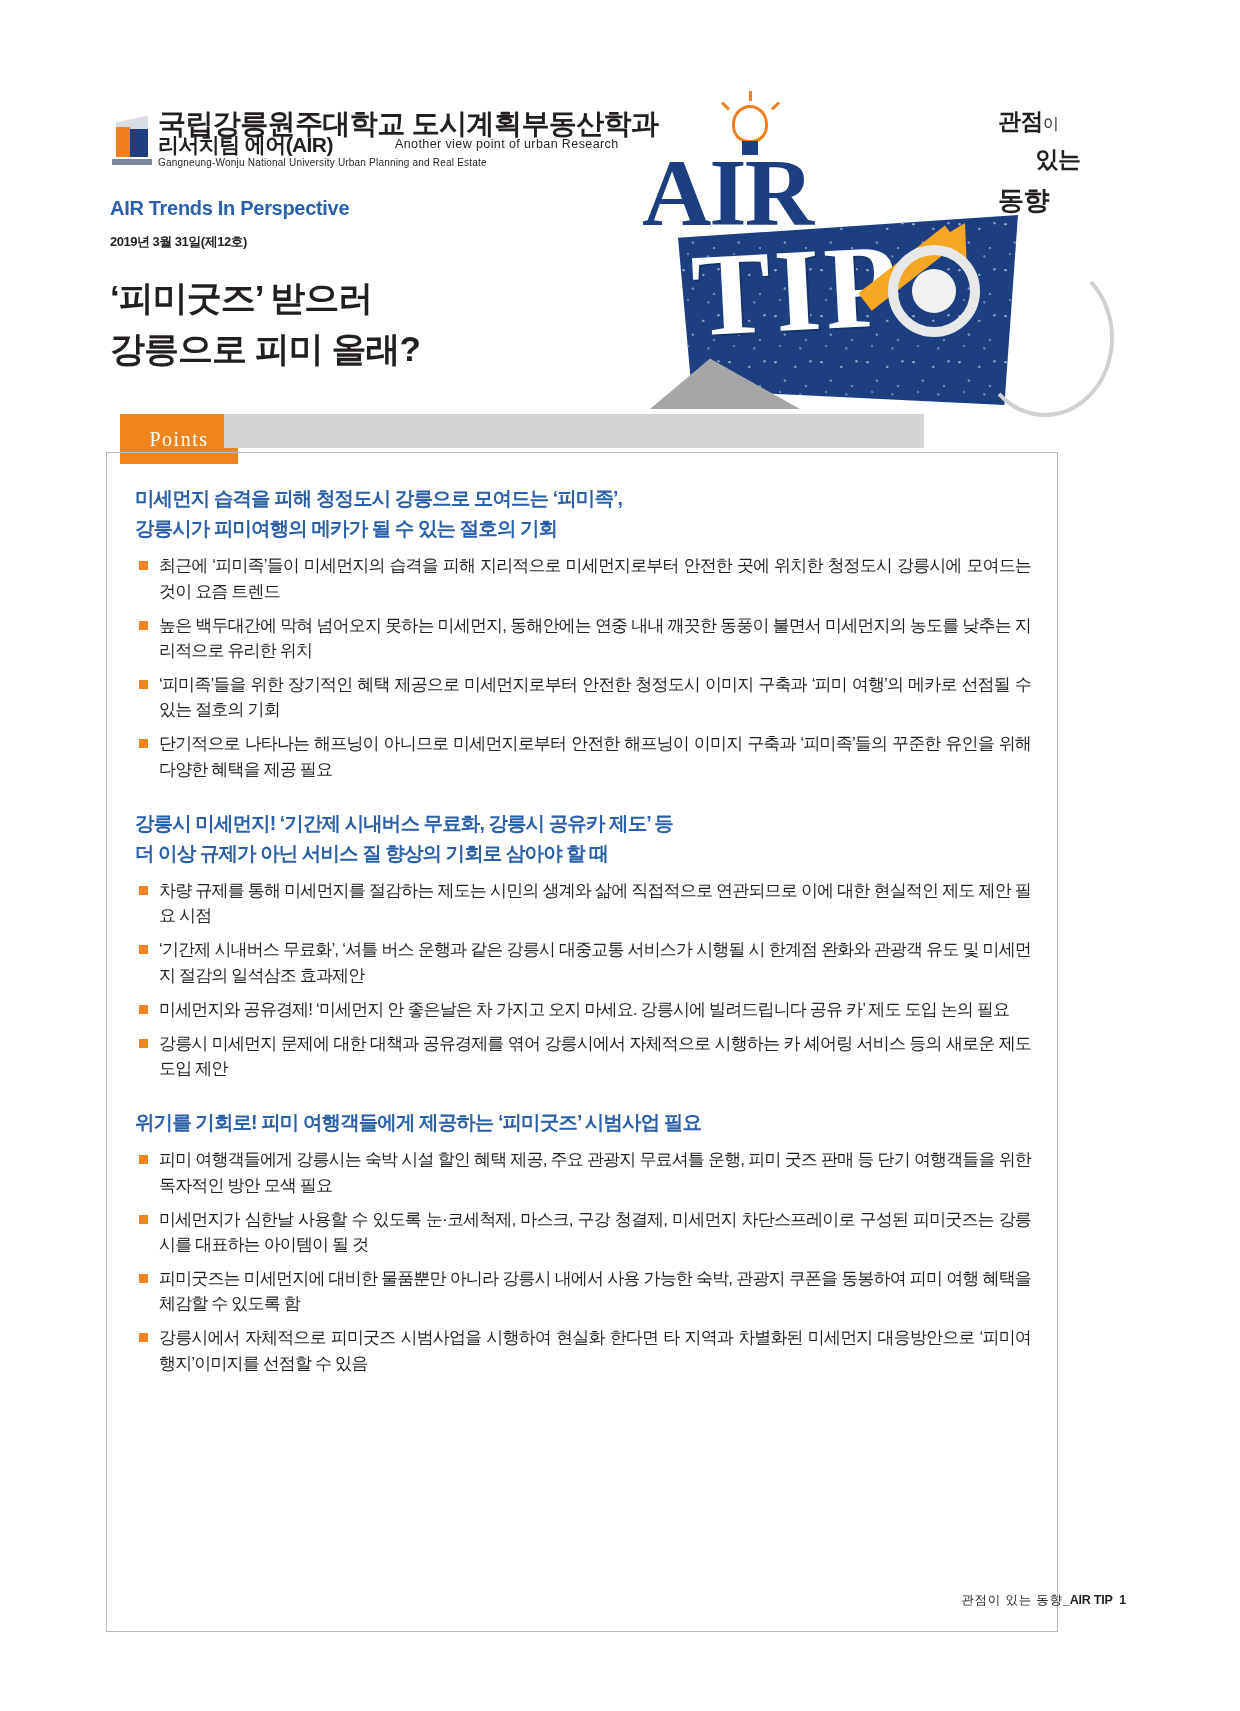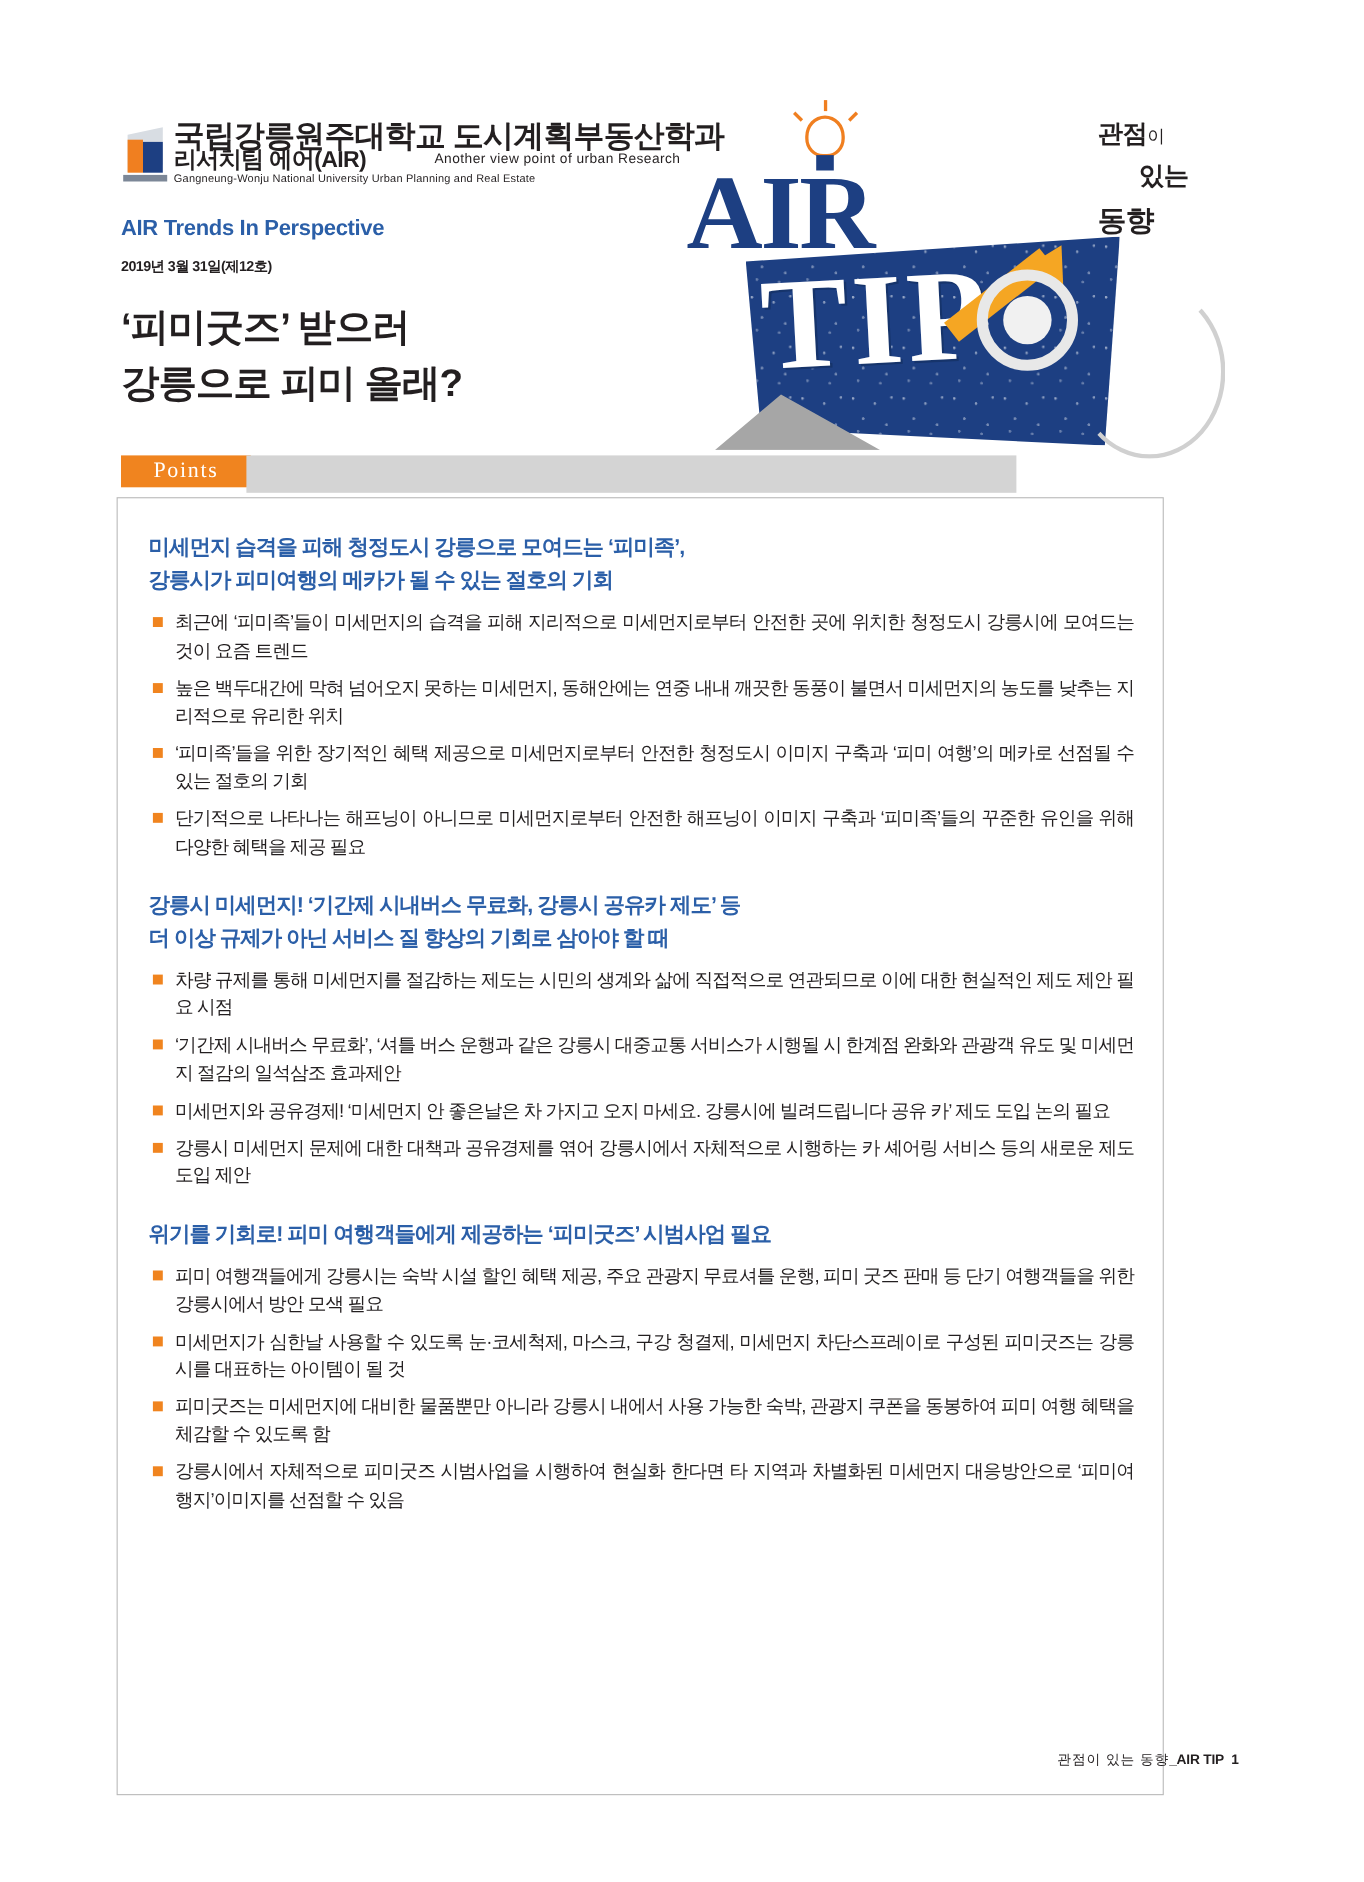--- a/index.html
+++ b/index.html
@@ -152,21 +152,21 @@
     font-size: 118px;
     font-weight: bold;
     color: #ffffff;
     letter-spacing: 4px;
     font-family: "Liberation Serif", serif;
     transform: rotate(-3deg);
     text-shadow: 2px 2px 0 #16346b;
   }
   .art .air-text {
     position: absolute;
-    left: 4px; top: 42px;
+    left: 22px; top: 42px;
     font-size: 96px;
     font-weight: bold;
     color: #1d3f82;
     letter-spacing: -2px;
     font-family: "Liberation Serif", serif;
   }
   .art .arrow {
     position: absolute;
     left: 245px; top: 140px;
     width: 0; height: 0;
@@ -262,22 +262,22 @@
   
   .points-row {
     position: absolute;
     left: 106px;
     top: 414px;
     width: 1020px;
     height: 34px;
   }
   .points-tab {
     position: absolute;
-    left: 4px; top: 0;
-    width: 118px; height: 29px;
+    left: 14px; top: 0;
+    width: 118px; height: 50px;
     background: #f0841f;
     color: #ffffff;
     font-family: "Liberation Serif", serif;
     font-size: 20px;
     letter-spacing: 1.5px;
     display: flex;
     align-items: center;
     justify-content: center;
   }
   .points-strip {
@@ -431,21 +431,21 @@
         <li>차량 규제를 통해 미세먼지를 절감하는 제도는 시민의 생계와 삶에 직접적으로 연관되므로 이에 대한 현실적인 제도 제안 필요 시점</li>
         <li>‘기간제 시내버스 무료화’, ‘셔틀 버스 운행과 같은 강릉시 대중교통 서비스가 시행될 시 한계점 완화와 관광객 유도 및 미세먼지 절감의 일석삼조 효과제안</li>
         <li>미세먼지와 공유경제! ‘미세먼지 안 좋은날은 차 가지고 오지 마세요. 강릉시에 빌려드립니다 공유 카’ 제도 도입 논의 필요</li>
         <li>강릉시 미세먼지 문제에 대한 대책과 공유경제를 엮어 강릉시에서 자체적으로 시행하는 카 셰어링 서비스 등의 새로운 제도 도입 제안</li>
       </ul>
     </div>
 
     <div class="section">
       <div class="sec-heading">위기를 기회로! 피미 여행객들에게 제공하는 ‘피미굿즈’ 시범사업 필요</div>
       <ul class="bullets">
-        <li>피미 여행객들에게 강릉시는 숙박 시설 할인 혜택 제공, 주요 관광지 무료셔틀 운행, 피미 굿즈 판매 등 단기 여행객들을 위한 강릉시에서 방안 모색 필요</li>
+        <li>피미 여행객들에게 강릉시는 숙박 시설 할인 혜택 제공, 주요 관광지 무료셔틀 운행, 피미 굿즈 판매 등 단기 여행객들을 위한 독자적인 방안 모색 필요</li>
         <li>미세먼지가 심한날 사용할 수 있도록 눈·코세척제, 마스크, 구강 청결제, 미세먼지 차단스프레이로 구성된 피미굿즈는 강릉시를 대표하는 아이템이 될 것</li>
         <li>피미굿즈는 미세먼지에 대비한 물품뿐만 아니라 강릉시 내에서 사용 가능한 숙박, 관광지 쿠폰을 동봉하여 피미 여행 혜택을 체감할 수 있도록 함</li>
         <li>강릉시에서 자체적으로 피미굿즈 시범사업을 시행하여 현실화 한다면 타 지역과 차별화된 미세먼지 대응방안으로 ‘피미여행지’이미지를 선점할 수 있음</li>
       </ul>
     </div>
 
   </div>
 
 
   <div class="footer">

